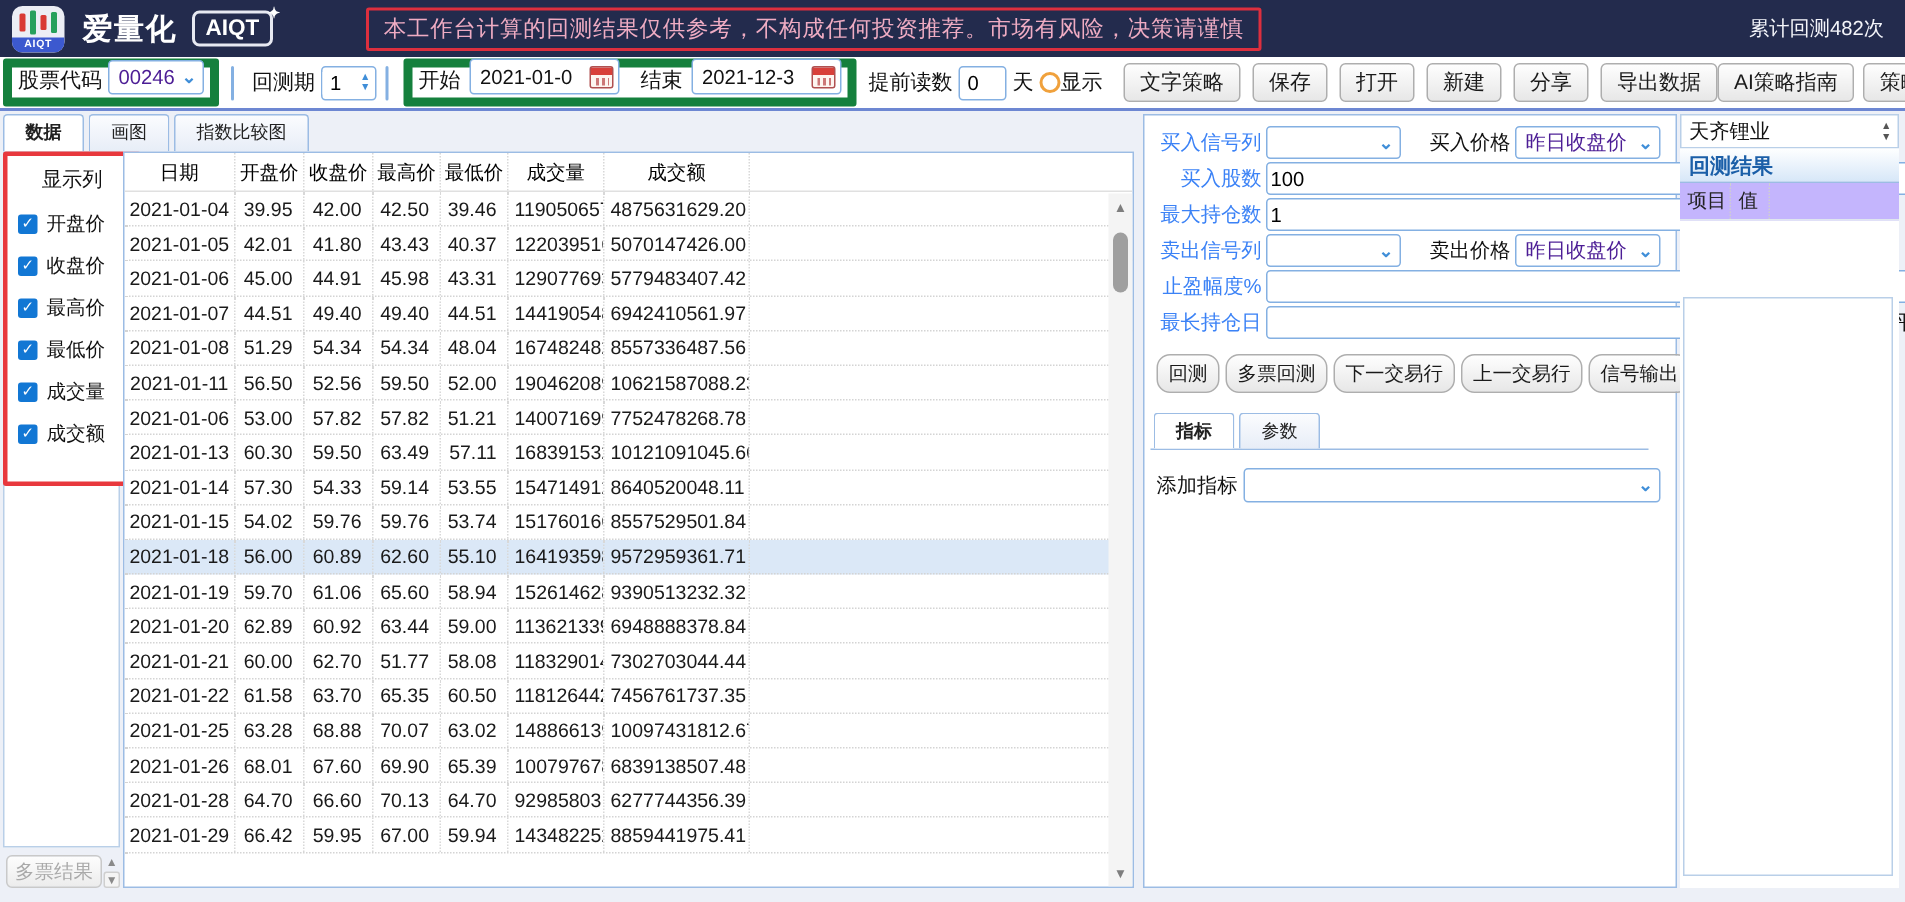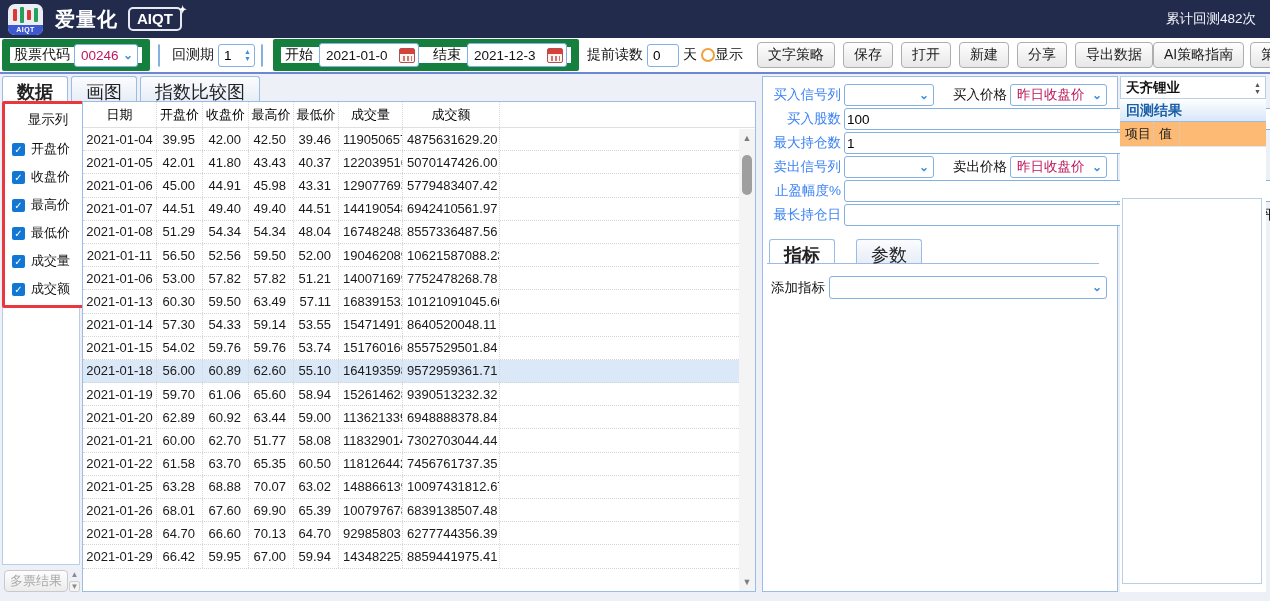--- a/index.html
+++ b/index.html
@@ -22,25 +22,25 @@
     font-size:15px; border:2px solid #e7e9f2; border-radius:5px; padding:0 7px 1px 7px; line-height:19px; }
   .aiqt-badge .spark { position:absolute; right:-7px; top:-9px; font-size:10px; color:#fff; }
   .notice { margin-left:62px; border:2px solid #dd2f3e; border-radius:2px;
     color:#efacc3; font-size:15px; padding:3px 10px; letter-spacing:.5px; }
   .backtest-count { margin-left:auto; margin-right:14px; color:#f4f5fa; font-size:13.5px; }
 
   
   .toolbar { position:absolute; left:0; top:38px; width:1270px; height:36px;
     background:#fff; border-bottom:2px solid #6d87d2; display:flex; align-items:center; }
   .lbl { font-size:14px; color:#111; white-space:nowrap; }
-  .redbox { display:flex; align-items:center; border:8px solid #15803d;
+  .redbox { display:flex; align-items:flex-end; border:6px solid #15803d;
     border-radius:2px; padding:2px 4px; height:32px; }
   .combo { display:flex; align-items:center; background:#fff;
     border:1px solid #84b0e2; border-radius:3px; height:23px; overflow:hidden; }
-  .combo .val { font-size:13.5px; color:#be185d; padding:0 2px 0 6px; white-space:nowrap; overflow:hidden; }
+  .combo .val { font-size:13.5px; color:#4c1d95; padding:0 2px 0 6px; white-space:nowrap; overflow:hidden; }
   .chev { color:#3f8ed8; font-size:12px; font-weight:bold; padding:0 4px; line-height:21px; }
   .spinbox { display:flex; align-items:center; border:1px solid #84b0e2;
     border-radius:3px; height:23px; background:#fff; }
   .spinbox input { border:none; outline:none; width:22px; font-size:13.5px; padding-left:5px; font-family:inherit; }
   .spin-arrows { display:flex; flex-direction:column; font-size:7px; color:#3f8ed8;
     line-height:7px; padding:0 3px; }
   .datebox { display:flex; align-items:center; border:1px solid #84b0e2;
     border-radius:3px; height:24px; background:#fff; padding-left:6px; }
   .datebox .val { font-size:13.5px; color:#111; white-space:nowrap; overflow:hidden; width:70px; }
   .cal-icon { width:16px; height:15px; margin:0 3px; border:1px solid #b05050; border-radius:2px;
@@ -49,29 +49,29 @@
     background:repeating-linear-gradient(90deg,#c77 0 2px,transparent 2px 4px); }
   .toggle-circle { width:14px; height:14px; border:2px solid #f0a13c; border-radius:50%;
     background:#fff; flex:none; }
   .smallinput { border:1px solid #84b0e2; border-radius:3px; height:23px; width:32px;
     font-size:13.5px; padding-left:5px; outline:none; font-family:inherit; }
   .tb-btn { font-size:14px; color:#1a1a1a; background:linear-gradient(#fefefe,#e7e7e7);
     border:1px solid #aeaeae; border-radius:4px; padding:3px 10px; white-space:nowrap; cursor:default; }
 
   
   .tabbar { position:absolute; left:2px; top:76px; display:flex; gap:3px; height:25px; }
-  .tab { font-size:18px; padding:3px 14px 0 14px; border:1px solid #9cbce4;
+  .tab { font-size:12px; padding:3px 14px 0 14px; border:1px solid #9cbce4;
     border-bottom:none; border-radius:3px 3px 0 0;
     background:linear-gradient(#fbfcfe,#e7edf7); color:#222; }
   .tab.active { background:#fff; font-weight:bold; }
 
   
   .sidebar { position:absolute; left:2px; top:101px; width:78px; height:464px;
     background:#fff; border:1px solid #b9cfe8; }
-  .colbox { border:3px solid #e8383d; border-radius:2px; margin:-1px; width:92px; padding-bottom:2px; background:#fff; }
+  .colbox { border:3px solid #e8383d; border-radius:2px; margin:-1px; width:92px; padding-bottom:18px; background:#fff; }
   .colbox-title { font-size:13.5px; color:#111; text-align:center; padding:7px 0 6px 0; }
   .cb-row { display:flex; align-items:center; gap:6px; padding:5px 0 5px 7px; }
   .cb-box { width:13px; height:13px; background:#1277d4; border-radius:2px; color:#fff;
     font-size:10px; line-height:13px; text-align:center; flex:none; }
   .cb-lbl { font-size:13px; color:#111; white-space:nowrap; }
   .multi-result { position:absolute; left:4px; top:570px; width:64px; height:22px;
     border:1px solid #c9c9c9; border-radius:4px; background:linear-gradient(#fdfdfd,#ececec);
     color:#a9a9a9; font-size:13px; text-align:center; line-height:20px; }
   .mr-arrows { position:absolute; left:69px; top:570px; width:11px; height:22px;
     display:flex; flex-direction:column; align-items:center; justify-content:space-between;
@@ -107,34 +107,34 @@
   .f-in1 { width:90px; margin-left:3px; flex:none; }
   .f-lab2 { font-size:13.5px; color:#111; flex:1; text-align:right; white-space:nowrap; }
   .f-in2 { width:97px; margin-left:3px; flex:none; }
   .sinput { border:1px solid #84b0e2; border-radius:3px; height:22px; width:100%;
     font-size:13.5px; padding-left:2px; outline:none; font-family:inherit; background:#fff; }
   .scombo { height:22px; }
   .scombo .val { flex:1; }
   .action-row { display:flex; gap:4px; margin:10px 4px 0 8px; }
   .act-btn { font-size:13px; color:#1a1a1a; background:linear-gradient(#fefefe,#e7e7e7);
     border:1px solid #aeaeae; border-radius:9px; padding:3px 7px; white-space:nowrap; }
-  .stabs { display:flex; gap:21px; margin:13px 18px 0 4px; height:25px;
+  .stabs { display:flex; gap:3px; margin:13px 18px 0 4px; height:25px;
     border-bottom:1px solid #9cbce4; padding-left:2px; }
   .add-row { display:flex; align-items:center; margin:12px 10px 0 8px; }
   .add-row .lbl { font-size:13.5px; }
   .add-combo { flex:1; margin-left:4px; height:23px; }
 
   
   .results { position:absolute; left:1120px; top:76px; width:146px; height:516px; background:#fff; }
-  .stock-spin { display:flex; align-items:center; border:1px solid #b9cfe8; height:23px; background:#fff;font-weight:bold; }
+  .stock-spin { display:flex; align-items:center; border:1px solid #b9cfe8; height:23px; background:#fff; }
   .stock-spin .val { flex:1; font-size:13.5px; color:#111; padding-left:5px; white-space:nowrap; overflow:hidden; }
   .stock-spin .arrs { display:flex; flex-direction:column; font-size:7px; color:#555; line-height:7px; padding:0 4px; }
   .res-title { height:23px; background:linear-gradient(#feffff,#d7e7f8); color:#1b5fa8;
     font-size:14px; font-weight:bold; padding:3px 0 0 6px; border-bottom:1px solid #9cbce4; }
-  .res-head { display:flex; height:25px; border-bottom:1px solid #dfe6ef; background:#fdba74;text-align:center; }
+  .res-head { display:flex; height:25px; border-bottom:1px solid #dfe6ef; background:#c4b5fd;text-align:center; }
   .res-hc { font-size:13px; color:#222; display:flex; align-items:center; padding-left:5px;
     border-right:1px dotted #cfcfcf; overflow:hidden; white-space:nowrap; flex:none; }
   .res-body { position:absolute; left:2px; right:4px; top:122px; bottom:8px; border:1px solid #b9cfe8; background:#fff; }
 </style>
 </head>
 <body>
 
 <div class="topbar">
   <div class="logo">
     <div class="candles">
@@ -143,20 +143,21 @@
       <div class="c" style="height:10px;background:#d93a35;"></div>
       <div class="c" style="height:14px;background:#27a05c;"></div>
     </div>
     <div class="band">AIQT</div>
   </div>
   <div class="appname">爱量化</div>
   <div class="aiqt-badge">
     <span>AIQT</span>
     <span class="spark">✦</span>
   </div>
+  <div class="notice">本工作台计算的回测结果仅供参考，不构成任何投资推荐。市场有风险，决策请谨慎</div>
   <div class="backtest-count">累计回测482次</div>
 </div>
 
 <div class="toolbar">
   <div class="redbox" style="margin-left:2px;">
     <span class="lbl">股票代码</span>
     <div class="combo" style="width:64px;margin-left:4px;">
       <span class="val" style="flex:1;">00246</span>
       <span class="chev">⌄</span>
     </div>
@@ -483,20 +484,27 @@
     <input class="sinput f-in1" style="">
     <span class="f-lab2">止损幅度%</span>
     <input class="sinput f-in2" style="">
   </div>
   <div class="form-row">
     <span class="f-lab1">最长持仓日</span>
     <input class="sinput f-in1" style="">
     <span class="f-lab2">多次买入分别平仓</span>
 
   </div>
+  <div class="action-row" id="action-buttons">
+      <button class="act-btn">回测</button>
+      <button class="act-btn">多票回测</button>
+      <button class="act-btn">下一交易行</button>
+      <button class="act-btn">上一交易行</button>
+      <button class="act-btn">信号输出</button>
+    </div>
   <div class="stabs" id="strategy-tabs">
       <div class="tab active">指标</div>
       <div class="tab">参数</div>
     </div>
   <div class="add-row">
     <span class="lbl">添加指标</span>
     <div class="combo add-combo">
       <span class="val" style="flex:1;"></span>
         <span class="chev">⌄</span>
     </div>

